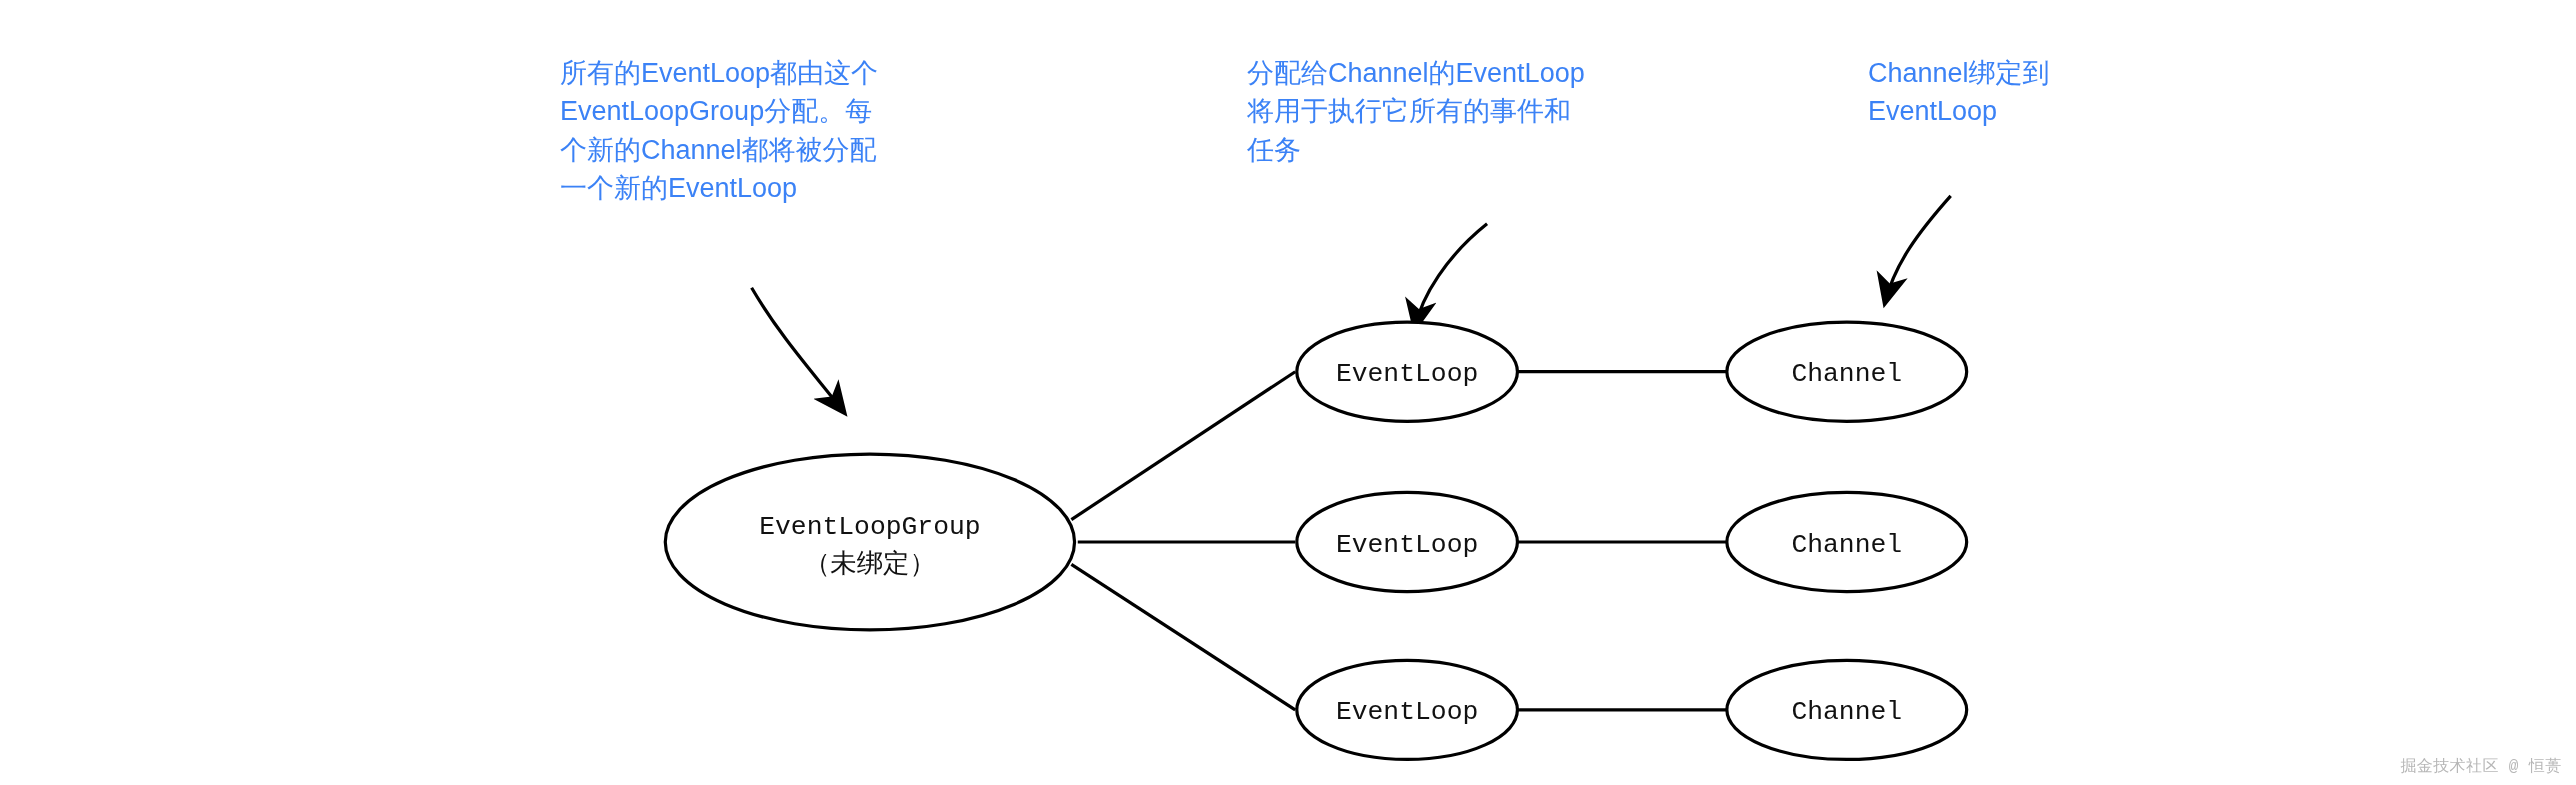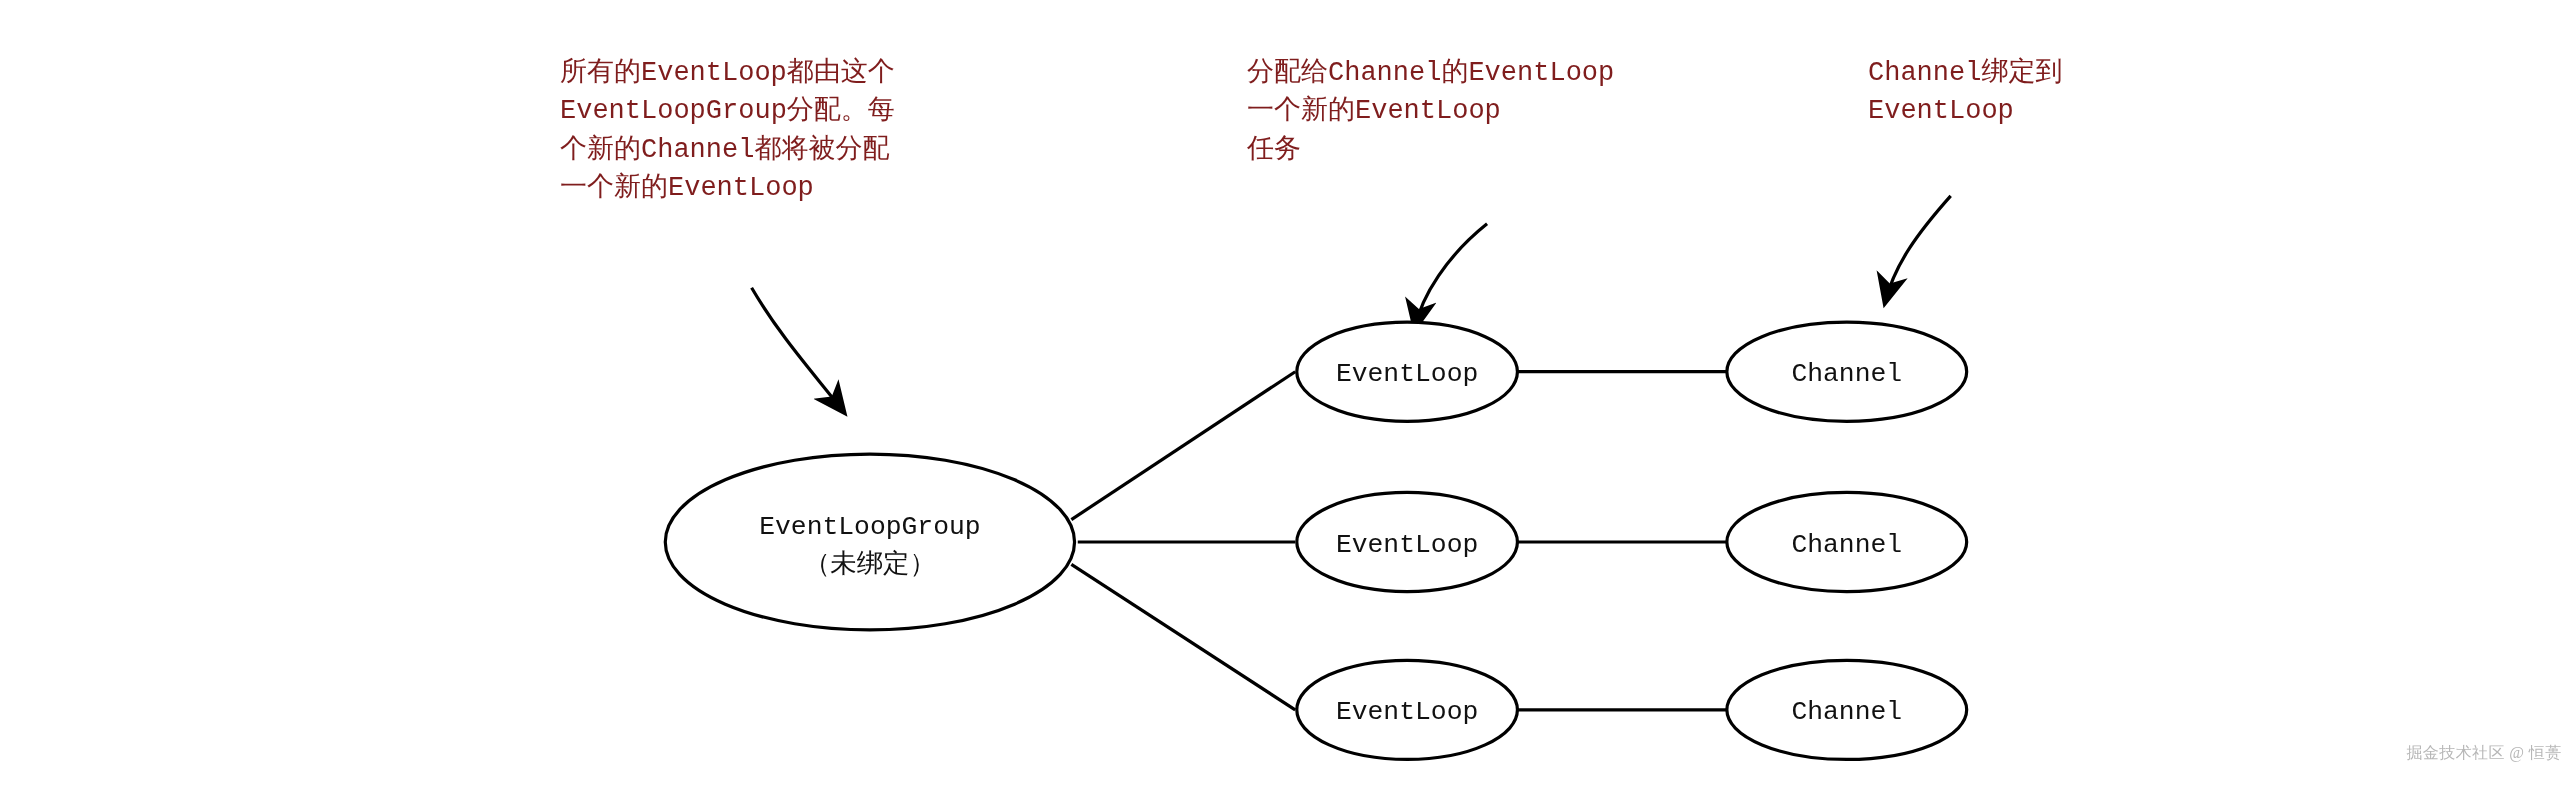--- a/index.html
+++ b/index.html
@@ -17,36 +17,36 @@
   }
   #diagram-svg {
     position: absolute;
     left: 0;
     top: 0;
     width: 2576px;
     height: 785px;
   }
   .ann {
     position: absolute;
-    font-family: Liberation Mono, monospace;
+    font-family: Liberation Sans, sans-serif;
     font-size: 27px;
     line-height: 1.42;
-    color: #7f1d1d;
+    color: #3b82f6;
     white-space: pre-line;
   }
   #ann-0 { left: 560px; top: 54px; width: 512px; }
   #ann-1 { left: 1247px; top: 54px; width: 528px; }
   #ann-2 { left: 1868px; top: 54px; width: 336px; }
   #watermark {
     position: absolute;
     right: 14.4px;
-    bottom: 21px;
+    bottom: 8px;
     font-size: 16px;
     color: #b7b7b7;
-    font-family: Liberation Serif, serif;
+    font-family: Liberation Mono, monospace;
     letter-spacing: 0.4px;
   }
   .node-label {
     font-family: "Liberation Mono", monospace;
     font-size: 33px;
     fill: #111111;
   }
   .node-label-cjk {
     font-family: "Liberation Sans", sans-serif;
     font-size: 33px;
@@ -114,21 +114,21 @@
       <ellipse cx="2310" cy="888" rx="150" ry="62" fill="#ffffff" stroke="#000000" stroke-width="4"></ellipse>
       <text class="node-label" x="2310" y="900" text-anchor="middle">Channel</text>
     </g>
   </svg>
 
   <div class="ann" id="ann-0">所有的EventLoop都由这个
 EventLoopGroup分配。每
 个新的Channel都将被分配
 一个新的EventLoop</div>
   <div class="ann" id="ann-1">分配给Channel的EventLoop
-一个新的EventLoop
+将用于执行它所有的事件和
 任务</div>
   <div class="ann" id="ann-2">Channel绑定到
 EventLoop</div>
 
   <div id="watermark">掘金技术社区 @ 恒蒉</div>
 
 </div>
 
 
 </body></html>

